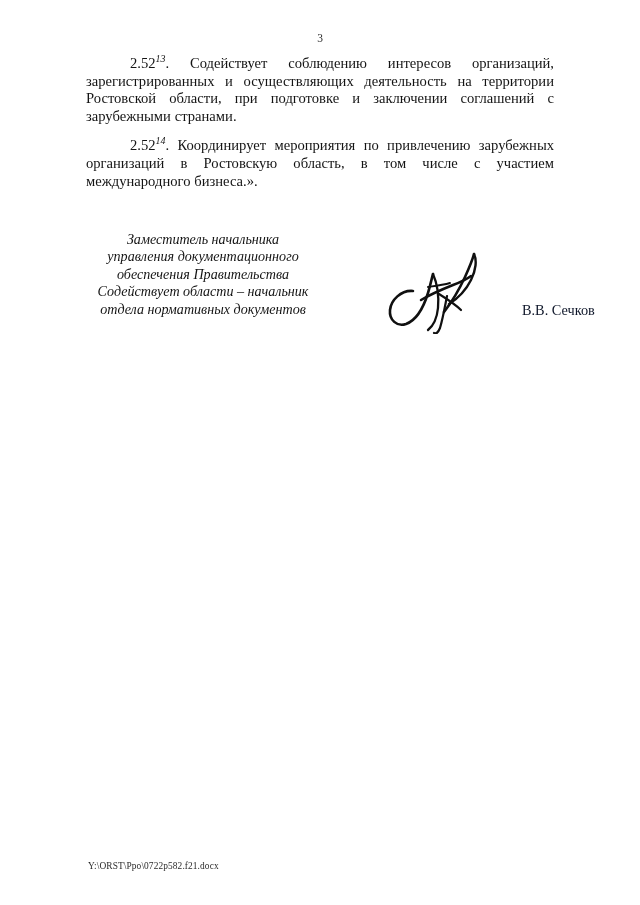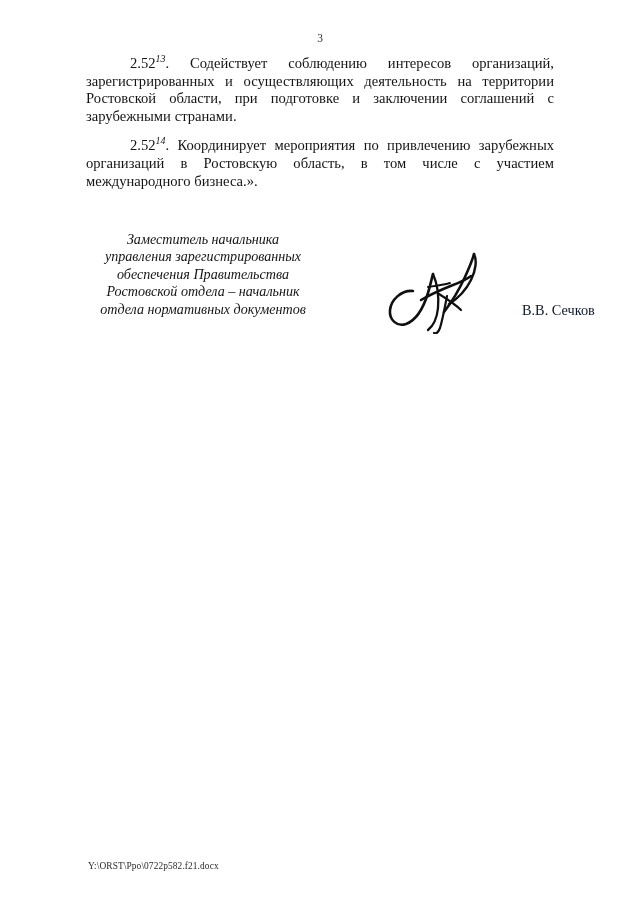--- a/index.html
+++ b/index.html
@@ -114,23 +114,23 @@
   <div class="body-block">
 
     <p class="para"><span>2.52</span><sup>13</sup><span>. Содействует соблюдению интересов организаций, зарегистрированных и осуществляющих деятельность на территории Ростовской области, при подготовке и заключении соглашений с зарубежными странами.</span></p>
 
     <p class="para"><span>2.52</span><sup>14</sup><span>. Координирует мероприятия по привлечению зарубежных организаций в Ростовскую область, в том числе с участием международного бизнеса.».</span></p>
 
   </div>
 
   <div class="sig-block">
     <span class="sig-line">Заместитель начальника</span>
-    <span class="sig-line">управления зарегистрированных</span>
+    <span class="sig-line">управления документационного</span>
     <span class="sig-line">обеспечения Правительства</span>
-    <span class="sig-line">Ростовской отдела – начальник</span>
+    <span class="sig-line">Содействует области – начальник</span>
     <span class="sig-line">отдела нормативных документов</span>
   </div>
 
   <div class="signature-mark">
     <svg viewBox="0 0 110 84" xmlns="http://www.w3.org/2000/svg" aria-hidden="true">
       <g fill="none" stroke="#101010" stroke-linecap="round" stroke-linejoin="round">
         <path d="M32 41 C20 40, 10 50, 9 60 C8 70, 16 77, 25 74 C36 70, 43 56, 47 43 C50 33, 51 27, 52 24" stroke-width="2.6"></path>
         <path d="M52 24 C56 33, 58 46, 57 58 C56 68, 52 76, 47 80" stroke-width="2.3"></path>
         <path d="M40 50 C50 44, 62 39, 72 35 C80 32, 86 29, 90 26" stroke-width="2.5"></path>
         <path d="M63 62 C70 53, 78 40, 84 27 C89 16, 92 8, 93 4" stroke-width="2.6"></path>

